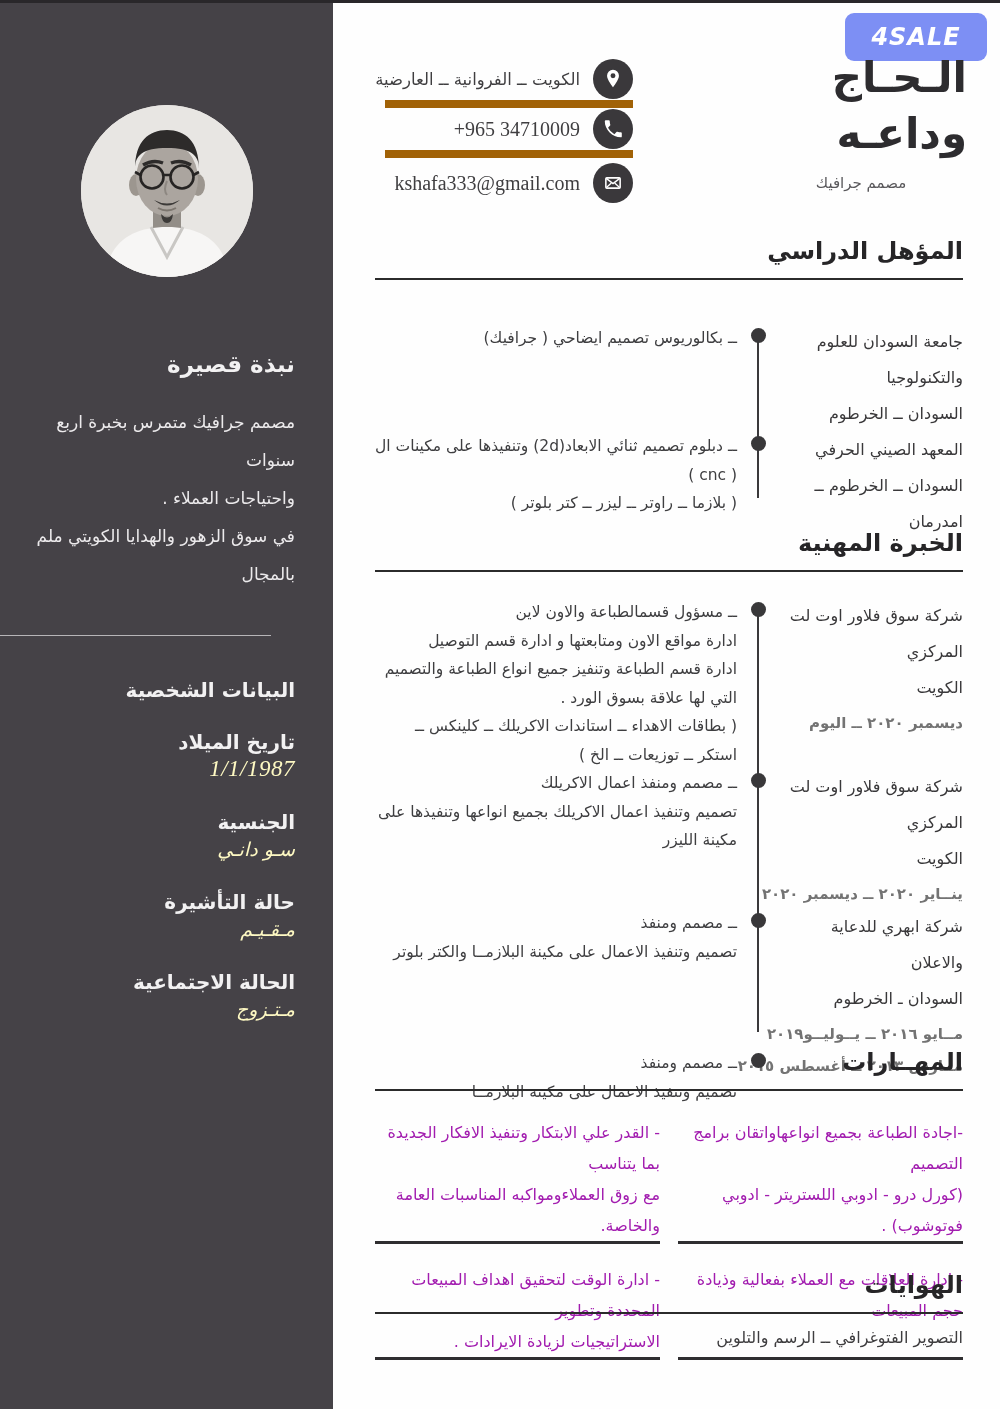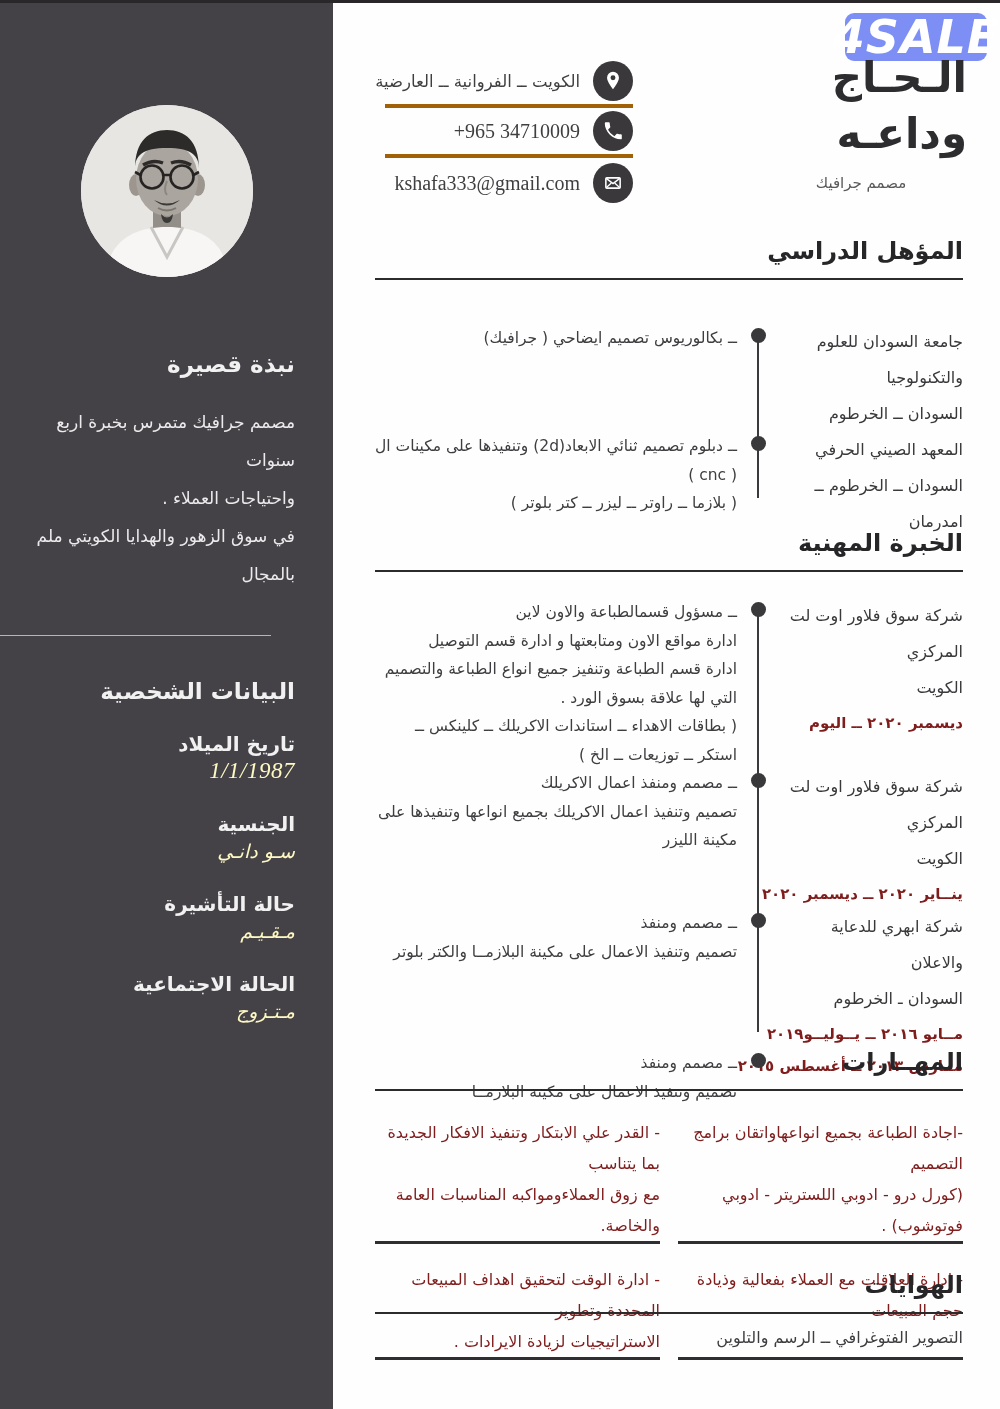--- a/index.html
+++ b/index.html
@@ -7,38 +7,38 @@
   .page { position:relative; width:1000px; height:1409px; margin:0 auto; background:#fefefe; overflow:hidden; }
   .top-line { position:absolute; top:0; left:0; width:100%; height:3px; background:#29272a; z-index:5; }
 
   
   .sidebar { position:absolute; left:0; top:0; width:333px; height:100%; background:#454247; color:#f2f1f2; direction:rtl; }
   .photo-circle { width:172px; height:172px; border-radius:50%; overflow:hidden; background:#e8e6e3; margin:105px auto 0; }
   .photo-circle svg { width:100%; height:100%; display:block; }
   .bio-title { margin:74px 38px 0 16px; text-align:right; font-size:23px; font-weight:bold; letter-spacing:.5px; }
   .bio-text { margin:26px 38px 0 14px; text-align:right; font-size:17px; line-height:38px; color:#eceaec; }
   .sidebar-divider { margin:42px 62px 0 0; border:none; border-top:1.5px solid #b7b5b8; }
-  .personal-title { margin:42px 38px 0 0; text-align:right; font-size:23px; font-weight:bold; letter-spacing:.5px; }
+  .personal-title { margin:42px 38px 0 0; text-align:right; font-size:20px; font-weight:bold; letter-spacing:.5px; }
   .fields { margin:12px 38px 0 10px; text-align:right; }
   .field-label { margin-top:26px; font-size:20px; font-weight:bold; letter-spacing:1px; line-height:28px; }
   .field-value { font-size:19px; letter-spacing:1px; line-height:26px; color:#fef9c3;font-style:italic; }
   .field-value.latin { font-family:"Liberation Serif", serif; font-size:23px; letter-spacing:.5px; direction:ltr; }
 
   
   .badge { position:absolute; top:13px; right:13px; width:142px; height:48px; border-radius:9px;
            display:flex; align-items:center; justify-content:center; color:#fff; font-weight:bold;
-           font-style:italic; font-size:46px; letter-spacing:1px;margin-left:32px; }
+           font-style:italic; font-size:24px; letter-spacing:1px;margin-left:32px; }
   .name-block { position:absolute; top:50px; right:33px; width:212px; direction:rtl; text-align:right; color:#2d2c2f; }
   .name-line { font-size:42px; font-weight:bold; line-height:56px; white-space:nowrap; }
   .job-title { margin-top:12px; text-align:center; font-size:15px; color:#59585b; }
 
   
   .contact { position:absolute; left:385px; top:58px; width:248px; direction:rtl; }
   .contact-row { display:flex; align-items:center; gap:13px; height:50px; }
-  .contact-row.underlined { border-bottom:4px solid #a16207; }
+  .contact-row.underlined { border-bottom:8px solid #a16207; }
   .icon-circle { flex:0 0 40px; width:40px; height:40px; border-radius:50%; background:#3a383b;
                  display:flex; align-items:center; justify-content:center; }
   .icon-circle svg { width:22px; height:22px; }
   .contact-text { font-size:16.5px; color:#3f3e40; white-space:nowrap; }
   .contact-text.latin { font-family:"Liberation Serif", serif; font-size:20px; direction:ltr; unicode-bidi:embed; }
 
   
   .section { position:absolute; left:375px; width:588px; direction:rtl; }
   .section-title { font-size:24px; font-weight:bold; color:#262527; text-align:right; line-height:30px; letter-spacing:.3px; }
   .section-rule { border:none; border-top:2px solid #2b2b2b; margin-top:12px; }
@@ -46,27 +46,27 @@
   .entries.edu { margin-top:44px; }
   .entries.exp { margin-top:26px; }
   .tl-line { position:absolute; right:204px; width:2px; background:#3a393b; }
   .edu .tl-line { top:11px; height:163px; }
   .exp .tl-line { top:7px; height:427px; }
   .entry { position:relative; display:flex; }
   .entry .dot { position:absolute; right:197.5px; top:4px; width:15px; height:15px; border-radius:50%; background:#39383a; }
   .org-col { width:182px; text-align:right; font-size:16px; color:#39383a; line-height:36px; }
   .gap-col { width:44px; }
   .desc-col { width:362px; text-align:right; font-size:15.5px; color:#3e3e40; line-height:28.5px; }
-  .org-date { margin-top:2px; font-size:15px; font-weight:bold; white-space:nowrap; line-height:30px; color:#7f1d1d; }
+  .org-date { margin-top:2px; font-size:15px; font-weight:bold; white-space:nowrap; line-height:30px; color:#737373; }
   .e-h96 { min-height:96px; } .e-h148 { min-height:153px; } .e-h100 { min-height:100px; }
 
   
   .skills-grid { display:grid; grid-template-columns:1fr 1fr; column-gap:18px; row-gap:20px; margin-top:26px; direction:rtl; }
   .skill-cell { display:flex; flex-direction:column; min-height:66px; }
-  .skill-lines { font-size:16px; line-height:31px; text-align:right; color:#7f1d1d; }
+  .skill-lines { font-size:16px; line-height:31px; text-align:right; color:#a21caf; }
   .skill-rule { border:none; border-top:3px solid #2f2e30; margin-top:auto; }
 
   .hobby-line { margin-top:14px; text-align:right; font-size:16px; color:#3e3d3f; }
 </style>
 </head>
 <body>
 
 <div class="page">
   <div class="top-line"></div>
 

